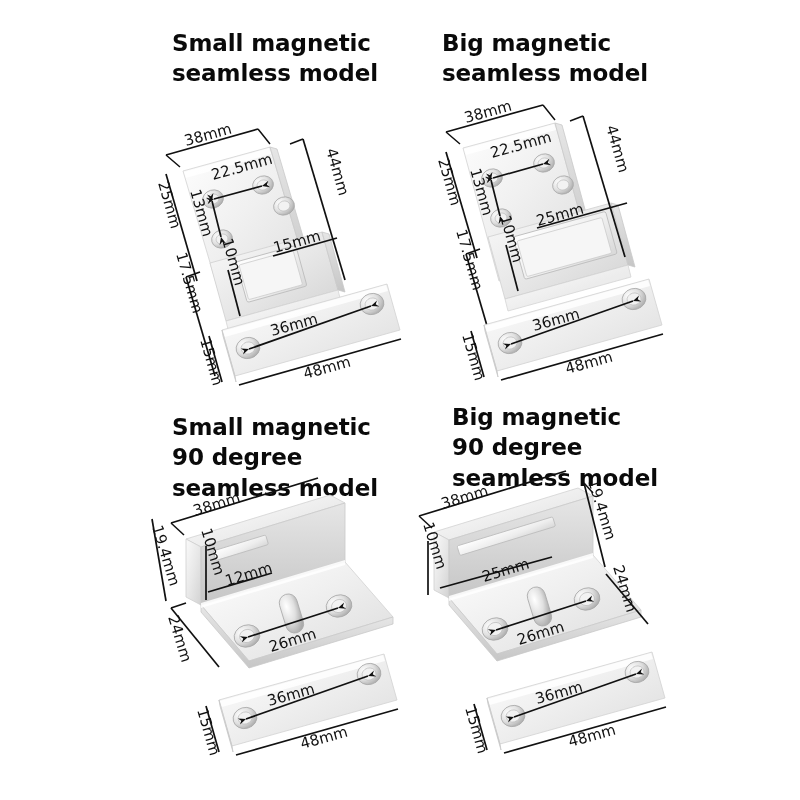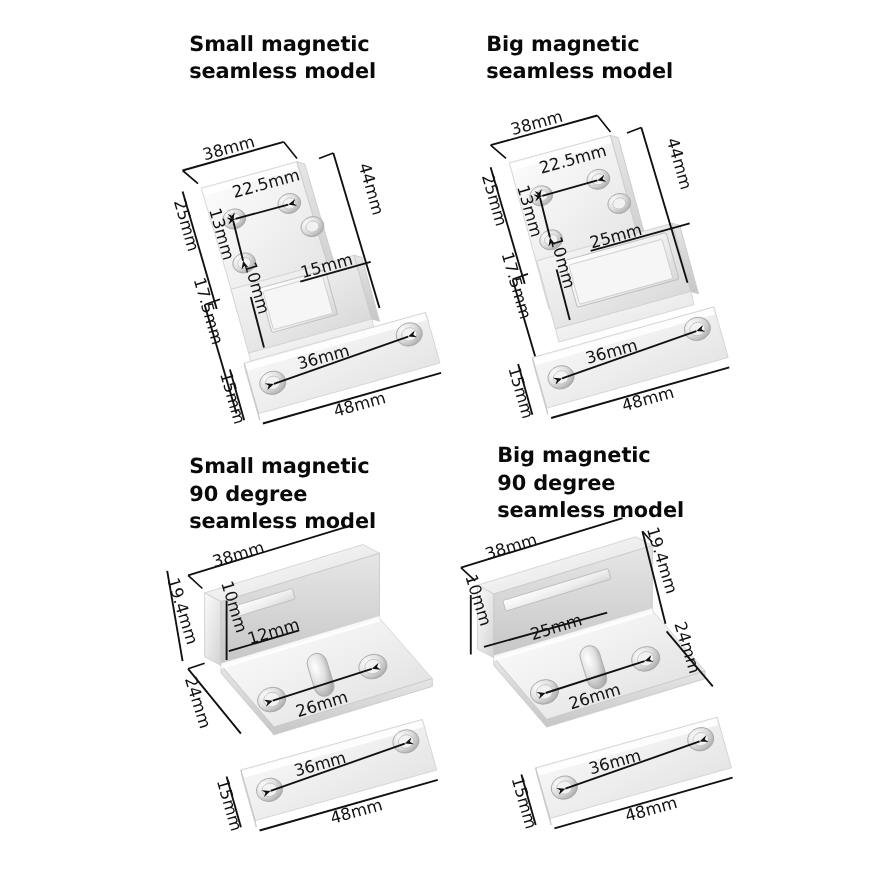--- a/index.html
+++ b/index.html
@@ -21,21 +21,21 @@
     position: absolute;
     inset: 0;
     width: 800px;
     height: 800px;
   }
 
   
   .title {
     position: absolute;
     font-weight: bold;
-    font-size: 19px;
+    font-size: 23px;
     line-height: 1.32;
     letter-spacing: -0.1px;
     color: #0a0a0a;
     white-space: pre-line;
   }
   .title-tl { left: 172px; top: 28px; }
   .title-tr { left: 442px; top: 28px; }
   .title-bl { left: 172px; top: 412px; }
   .title-br { left: 452px; top: 402px; }
 

